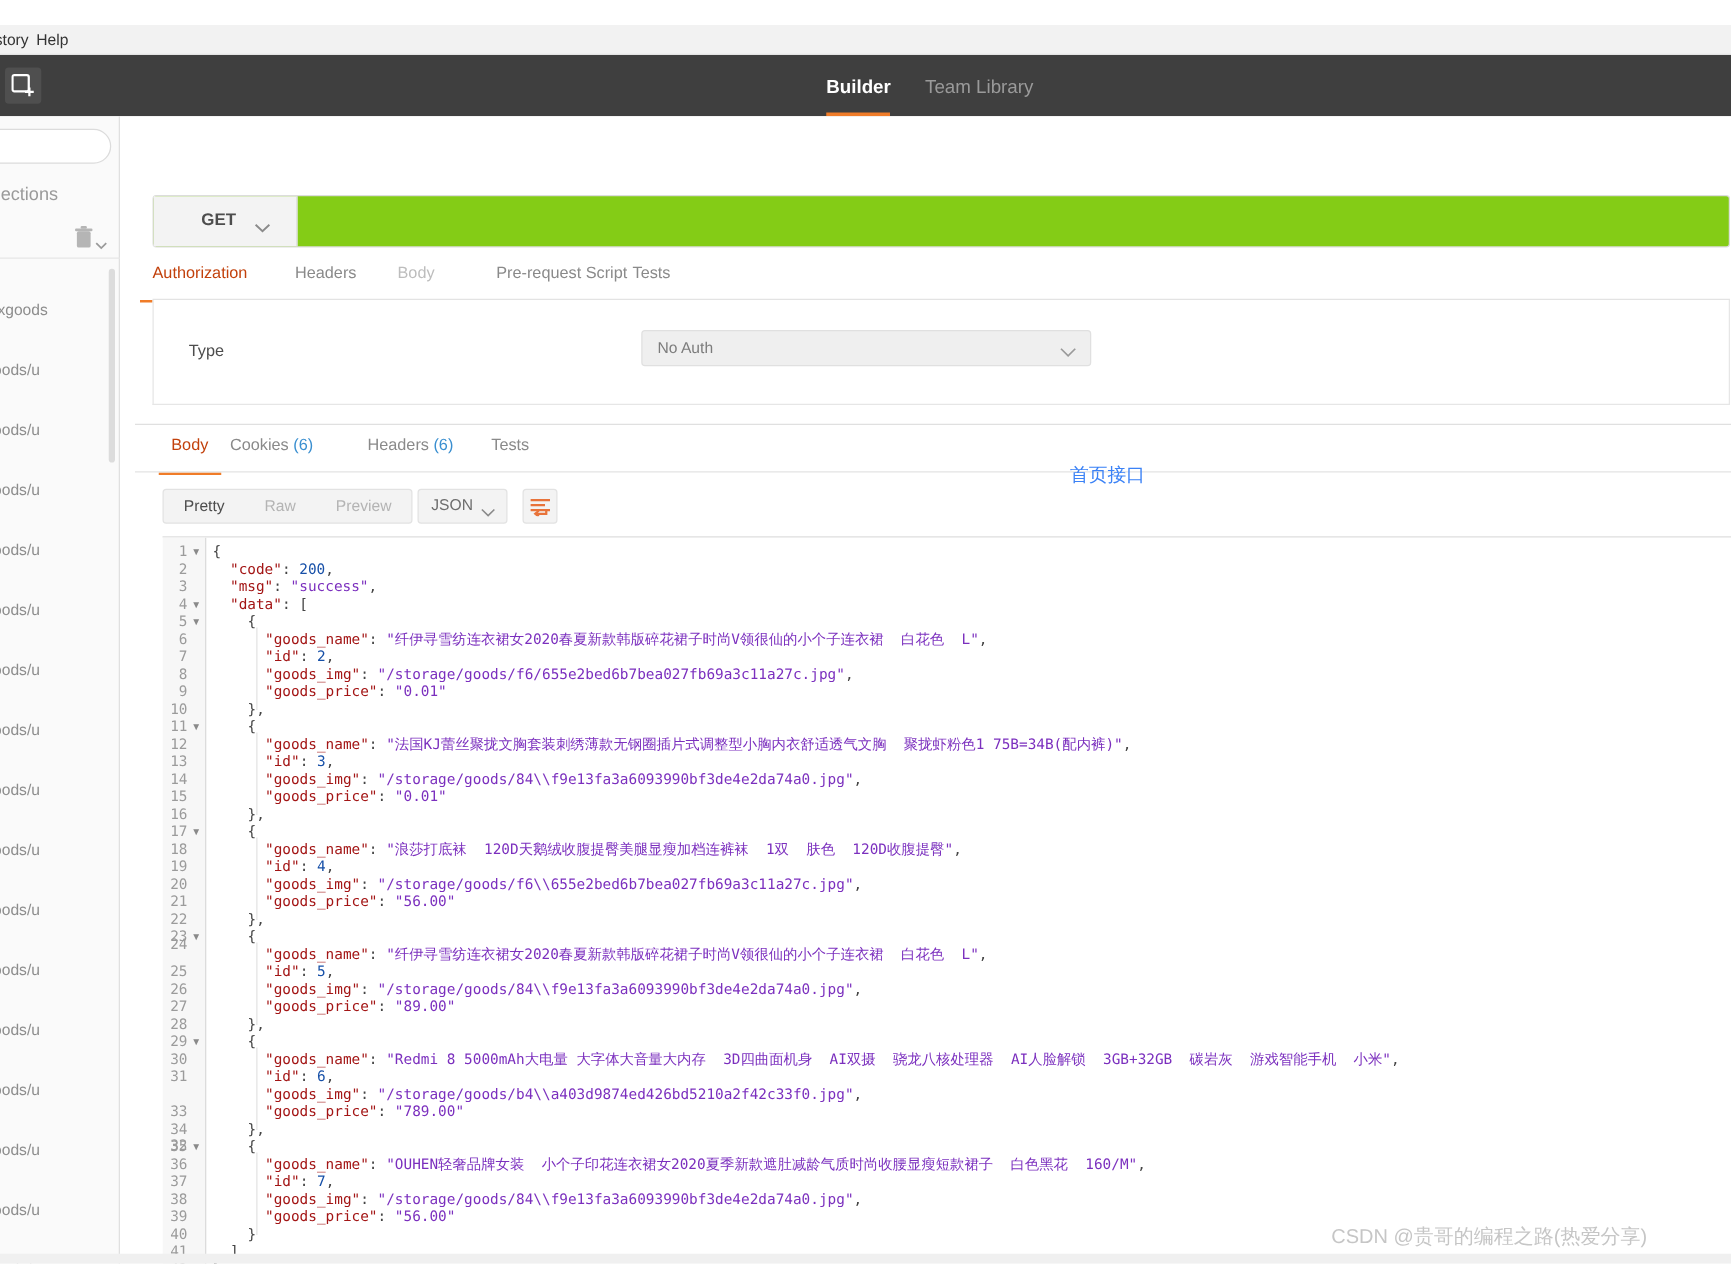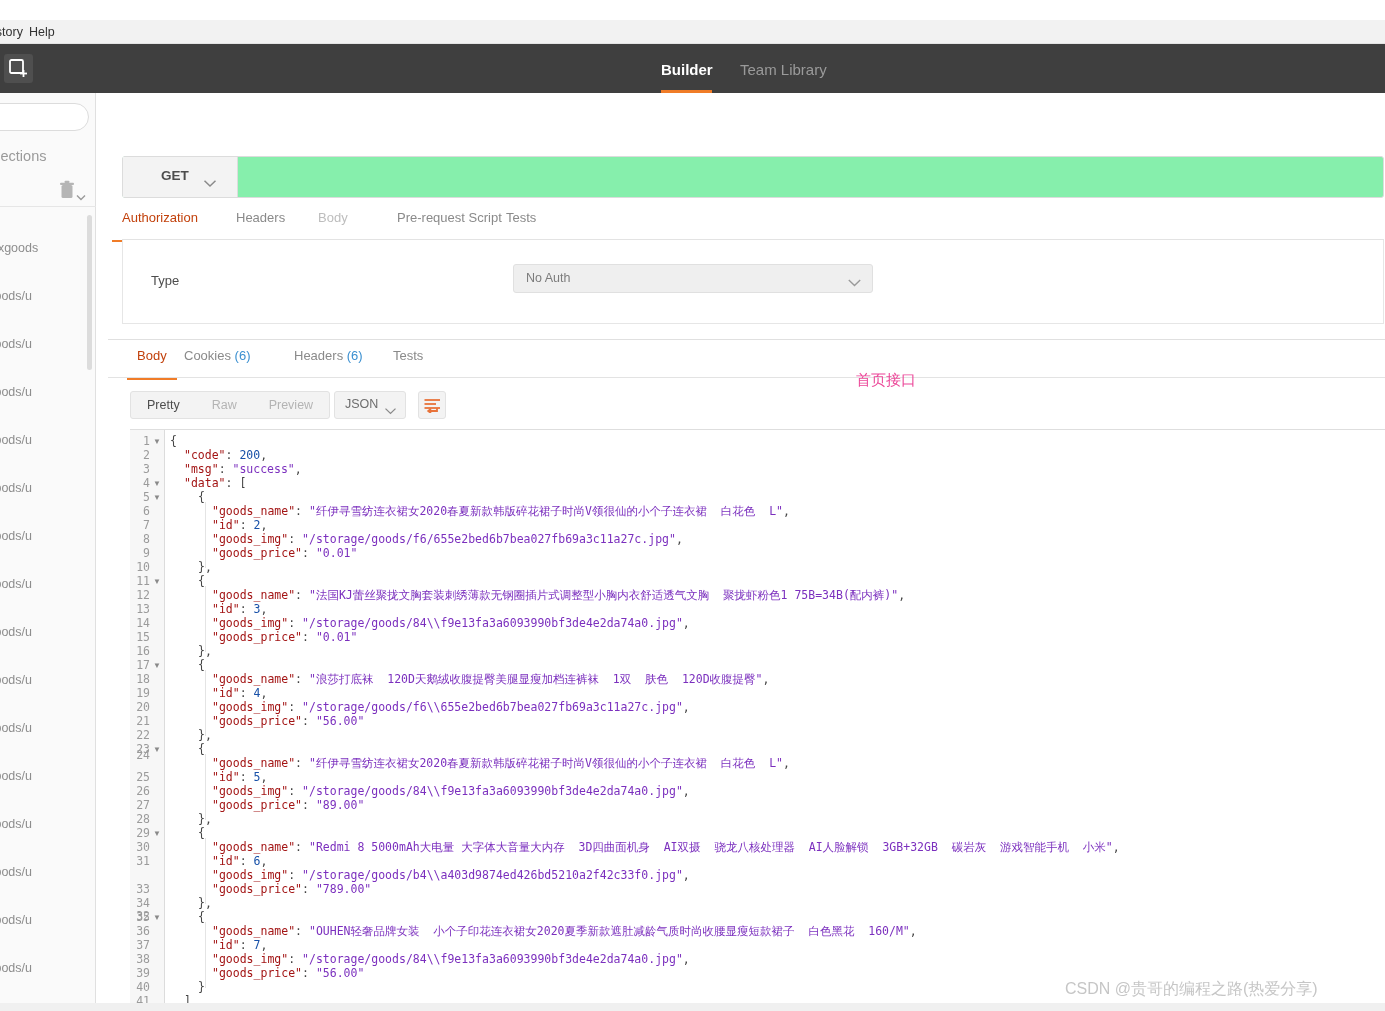--- a/index.html
+++ b/index.html
@@ -117,21 +117,21 @@
     background:#f3f3f3; border:1px solid #e2e2e2; border-radius:3px;
   }
   .addtab span {
     position:absolute; left:0; top:0; width:27px; height:28px;
     text-align:center; line-height:28px; font-size:16px; color:#8c8c8c;
   }
 
   
   .urlbar {
     position:absolute; left:14px; top:63px; width:1262px; height:42px;
-    background:#86efac; border:1px solid #dcdcdc; border-radius:3px;
+    background:#84cc16; border:1px solid #dcdcdc; border-radius:3px;
     display:flex;
   }
   .method {
     width:115px; height:40px; background:#f3f3f3;
     border-right:1px solid #dcdcdc; position:relative;
   }
   .method .m-label {
     position:absolute; left:38px; top:11px; font-size:13.5px;
     font-weight:bold; color:#4d4d4d;
   }
@@ -214,21 +214,21 @@
   .jsonsel .c { position:absolute; right:8px; top:9px; }
   .beautify {
     position:absolute; left:288px; top:0; width:28px; height:28px;
     background:#f3f3f3; border:1px solid #e2e2e2; border-radius:3px;
   }
   .beautify svg { position:absolute; left:5px; top:6px; }
 
   
   .annotation {
     position:absolute; left:748px; top:278px;
-    font-size:15px; color:#ec4899; white-space:nowrap;
+    font-size:15px; color:#3b82f6; white-space:nowrap;
   }
 
   
   .codewrap {
     position:absolute; left:22px; top:336px; width:1255px; height:582px;
     background:#fff; border-top:1px solid #dedede;
     overflow:hidden;
   }
   .gutter {
     position:absolute; left:0; top:0; width:35px; height:582px;

